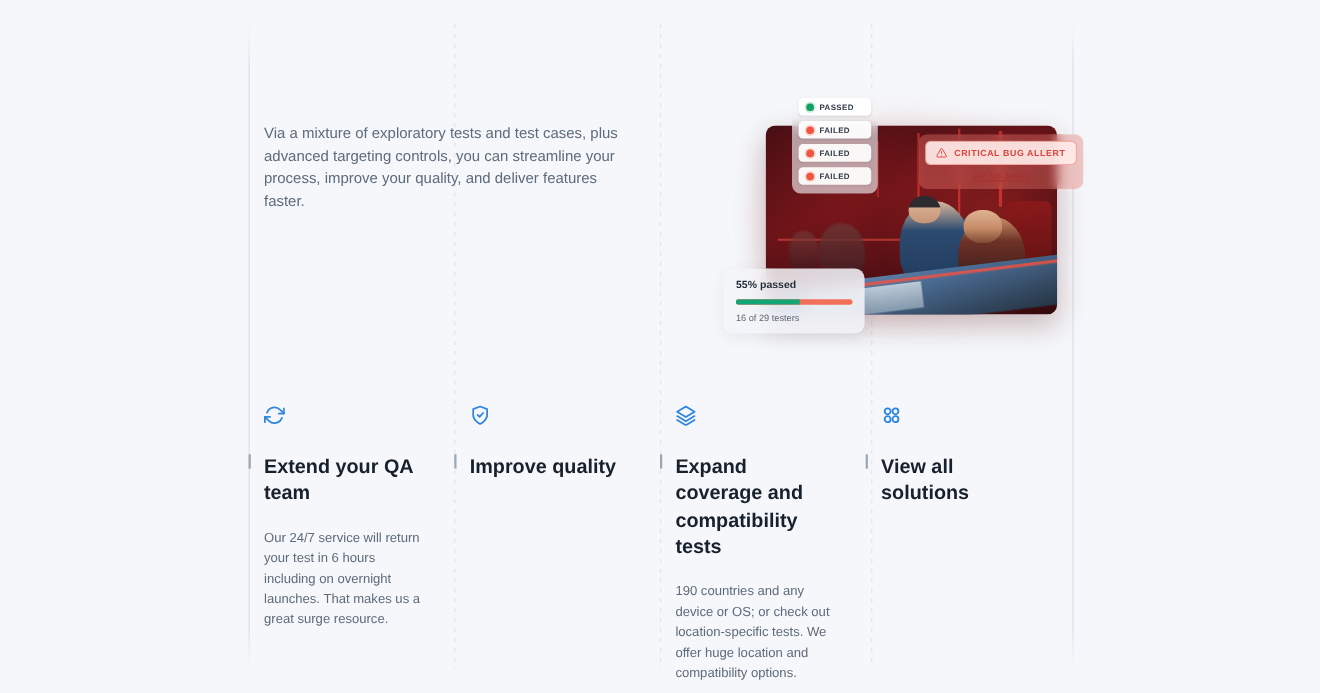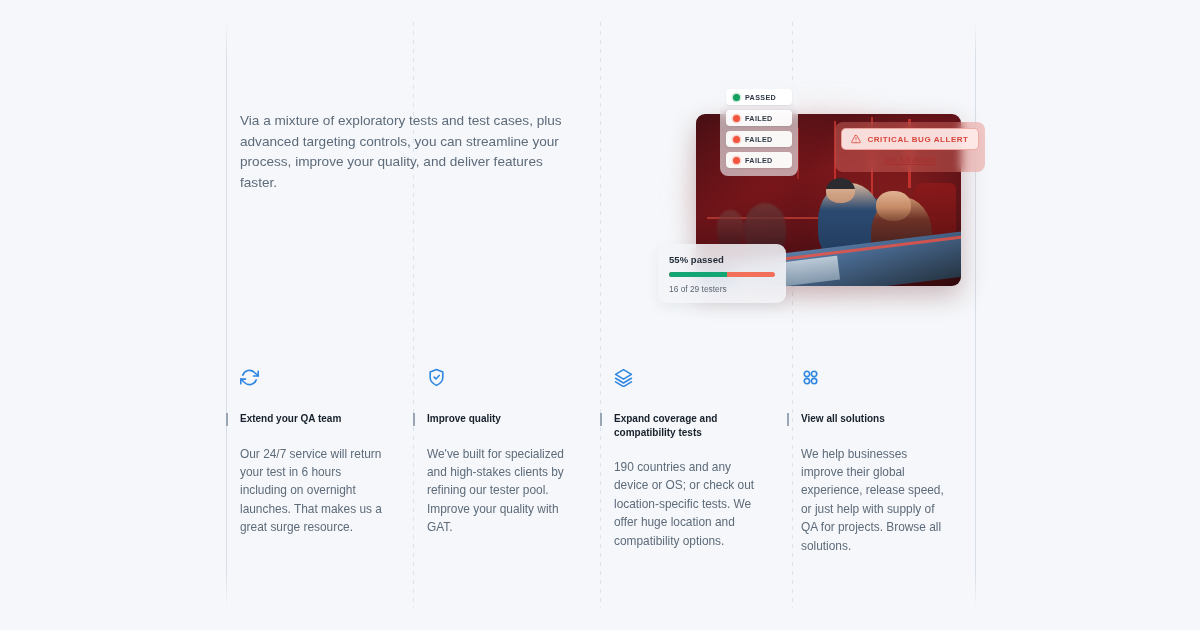--- a/index.html
+++ b/index.html
@@ -297,21 +297,21 @@
   .col { width: 187px; padding-right: 24px; position: relative; }
   .col:nth-child(1) { padding-left: 14px; }
   .col:nth-child(2) { padding-left: 14px; }
   .col:nth-child(3) { padding-left: 14px; }
   .col:nth-child(4) { padding-left: 14px; }
 
   .feat-icon { height: 22px; color: #2f86e0; display: block; }
 
   .feat-title {
     margin-top: 22px;
-    font-size: 10px;
+    font-size: 18px;
     font-weight: 700;
     color: #17202b;
     line-height: 1.35;
     position: relative;
   }
   .tick {
     position: absolute;
     left: -14px;
     top: 1px;
     width: 1.6px;
@@ -428,21 +428,20 @@
     <span class="feat-icon">
       <svg width="19" height="19" viewBox="0 0 24 24" fill="none" stroke="currentColor" stroke-width="2" stroke-linecap="round" stroke-linejoin="round">
         <path d="M12 22s8-4 8-10V5l-8-3-8 3v7c0 6 8 10 8 10z"></path>
         <polyline points="9 11.5 11.3 13.8 15.4 9.4"></polyline>
       </svg>
     </span>
     <div class="feat-title">
       <span class="tick"></span>
       <span>Improve quality</span>
     </div>
-    <p class="feat-body">We've built for specialized and high-stakes clients by refining our tester pool. Improve your quality with GAT.</p>
   </div>
 
   <div class="col">
     <span class="feat-icon">
       <svg width="19" height="19" viewBox="0 0 24 24" fill="none" stroke="currentColor" stroke-width="2" stroke-linecap="round" stroke-linejoin="round">
         <polygon points="12 2 22 8 12 14 2 8 12 2"></polygon>
         <polyline points="2 13 12 19 22 13"></polyline>
         <polyline points="2 17.5 12 23.5 22 17.5"></polyline>
       </svg>
     </span>
@@ -459,16 +458,15 @@
         <circle cx="7.5" cy="7.5" r="3.4"></circle>
         <circle cx="16.5" cy="7.5" r="3.4"></circle>
         <circle cx="7.5" cy="16.5" r="3.4"></circle>
         <circle cx="16.5" cy="16.5" r="3.4"></circle>
       </svg>
     </span>
     <div class="feat-title">
       <span class="tick"></span>
       <span>View all solutions</span>
     </div>
-    <p class="feat-body">We help businesses improve their global experience, release speed, or just help with supply of QA for projects. Browse all solutions.</p>
   </div>
 
 </div>
 
 </body></html>

